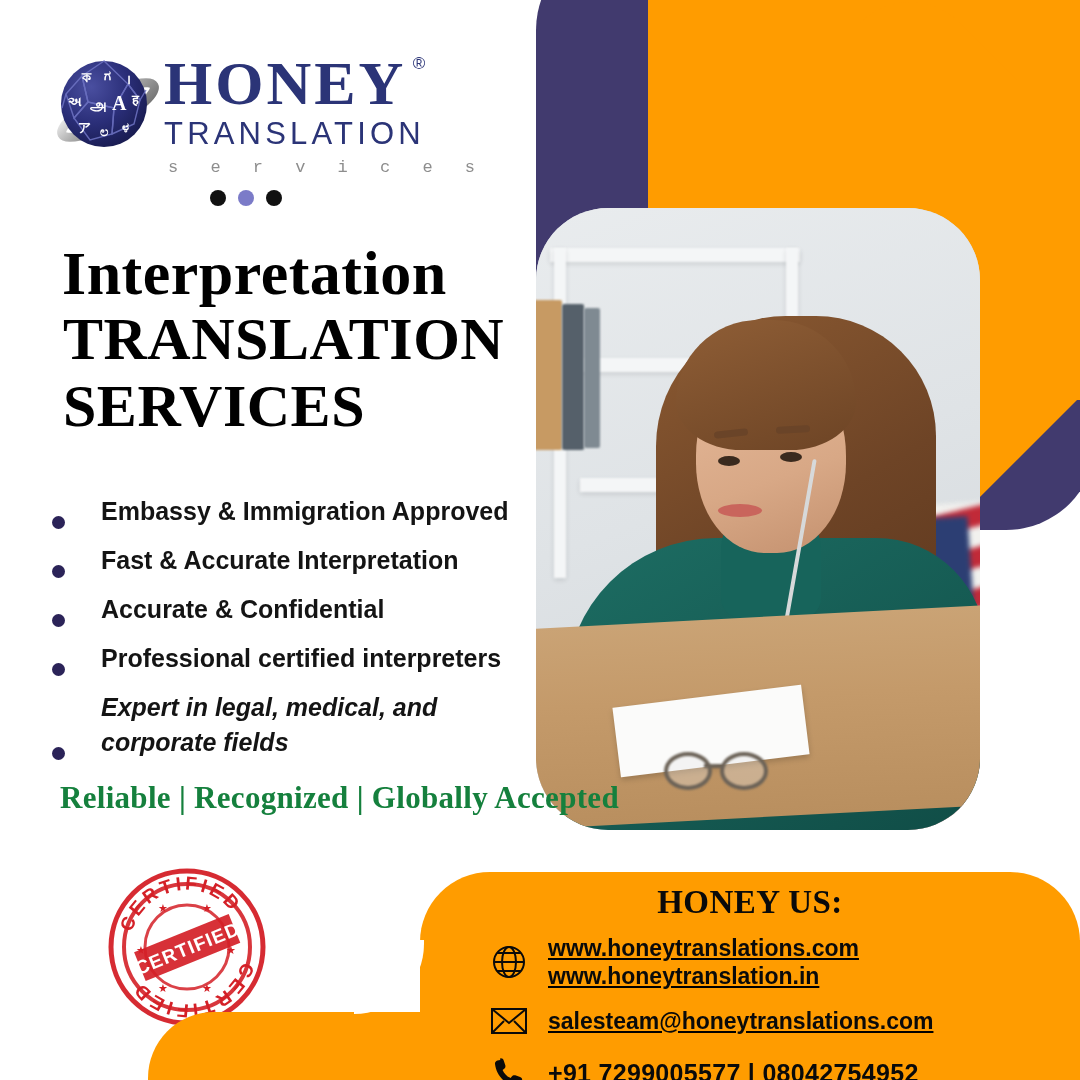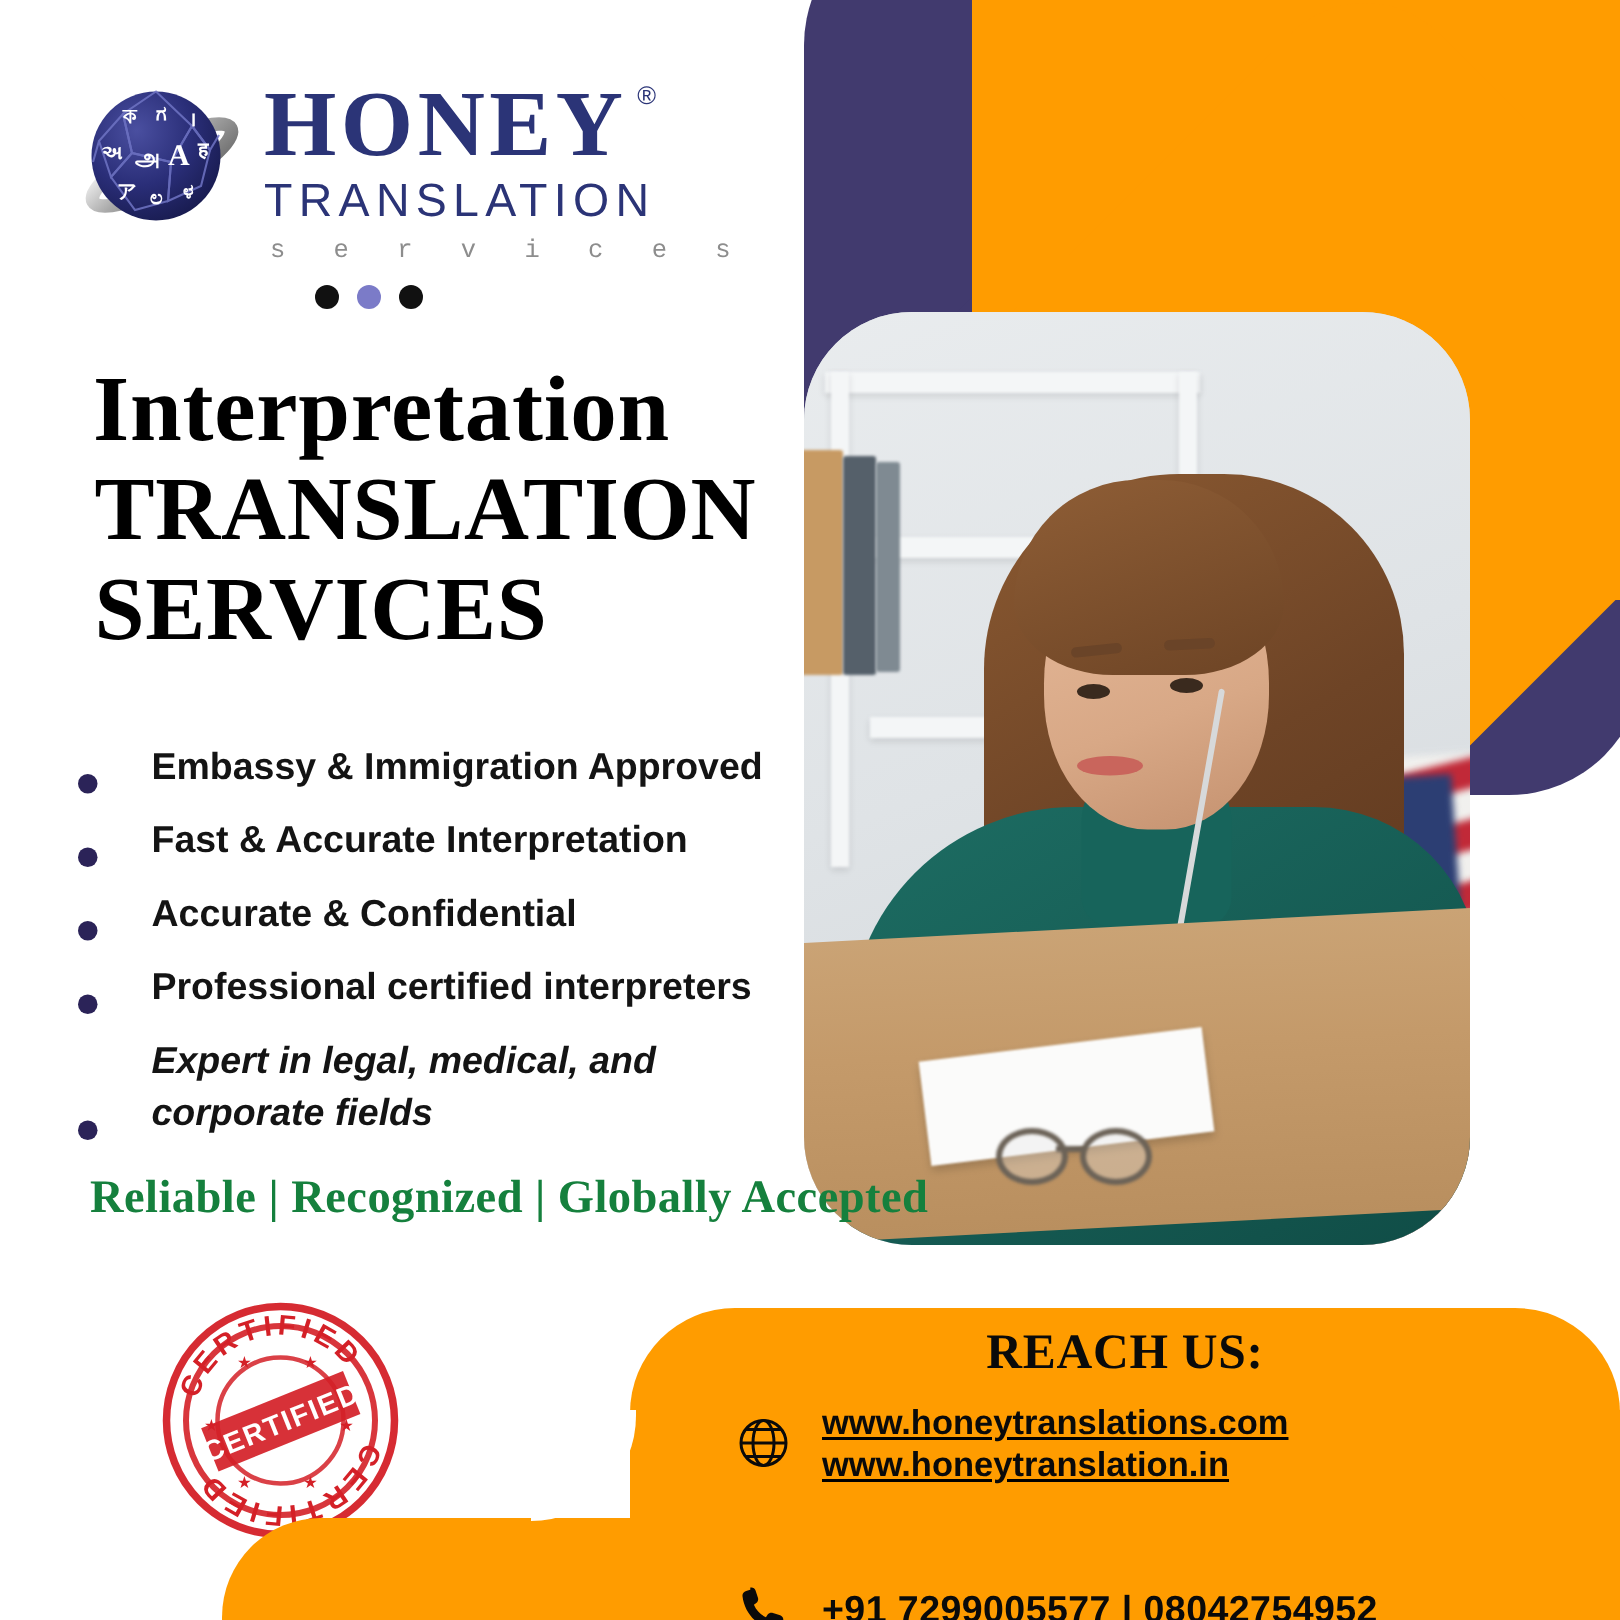--- a/index.html
+++ b/index.html
@@ -223,21 +223,21 @@
     position: absolute;
     left: 52px; top: 46px;
     display: flex;
     align-items: flex-start;
   }
   .globe {
     position: relative;
     width: 112px; height: 112px;
     margin-top: 6px;
   }
-  .logo-text { margin-left: 12px; padding-top: 8px; }
+  .logo-text { padding-top: 8px; }
   .logo-honey {
     font-family: "Liberation Serif", serif;
     font-size: 62px;
     font-weight: bold;
     letter-spacing: 3px;
     color: #2b3477;
     line-height: .96;
     position: relative;
     display: inline-block;
   }
@@ -580,38 +580,49 @@
   </div>
 
   <div>
     <div class="reach-panel"></div>
     <div class="reach-fill"></div>
     <div class="reach-foot"></div>
     <div class="notch-curve"></div>
   </div>
 
   <div class="reach-content">
-    <div class="reach-title">REACH US:</div>
+    <div class="reach-title">HONEY US:</div>
 
     <div class="contact-row" style="left:68px; top:62px;">
       <div class="contact-icon">
         <svg width="38" height="38" viewBox="0 0 38 38" fill="none" stroke="#0a0a0a" stroke-width="2">
           <circle cx="19" cy="19" r="15"></circle>
           <ellipse cx="19" cy="19" rx="7" ry="15"></ellipse>
           <line x1="4" y1="19" x2="34" y2="19"></line>
           <line x1="7" y1="10" x2="31" y2="10"></line>
           <line x1="7" y1="28" x2="31" y2="28"></line>
         </svg>
       </div>
       <div class="contact-text">
         <div>www.honeytranslations.com</div>
         <div>www.honeytranslation.in</div>
       </div>
     </div>
 
+    <div class="contact-row" style="left:68px; top:128px;">
+      <div class="contact-icon">
+        <svg width="38" height="30" viewBox="0 0 38 30" fill="none" stroke="#0a0a0a" stroke-width="2">
+          <rect x="2" y="3" width="34" height="24"></rect>
+          <polyline points="2,3 19,17 36,3"></polyline>
+          <line x1="2" y1="27" x2="14" y2="15"></line>
+          <line x1="36" y1="27" x2="24" y2="15"></line>
+        </svg>
+      </div>
+      <div class="contact-text">salesteam@honeytranslations.com</div>
+    </div>
 
     <div class="contact-row" style="left:68px; top:180px;">
       <div class="contact-icon">
         <svg width="36" height="36" viewBox="0 0 36 36" fill="#0a0a0a">
           <path d="M9.2 3.4c1.6-.4 3 .5 3.5 2l1.6 4.8c.4 1.3 0 2.7-1.1 3.5l-1.6 1.2c1.5 3.6 4.4 6.6 8 8.2l1.2-1.7c.8-1.1 2.2-1.5 3.5-1.1l4.8 1.6c1.5.5 2.4 2 2 3.6l-.9 3.8c-.4 1.6-1.9 2.6-3.5 2.4C14.9 30.6 5.4 21 4 9.1c-.2-1.6.8-3.1 2.4-3.5l2.8-.7z"></path>
         </svg>
       </div>
       <div class="contact-text phone">+91 7299005577  |  08042754952</div>
     </div>
   </div>

